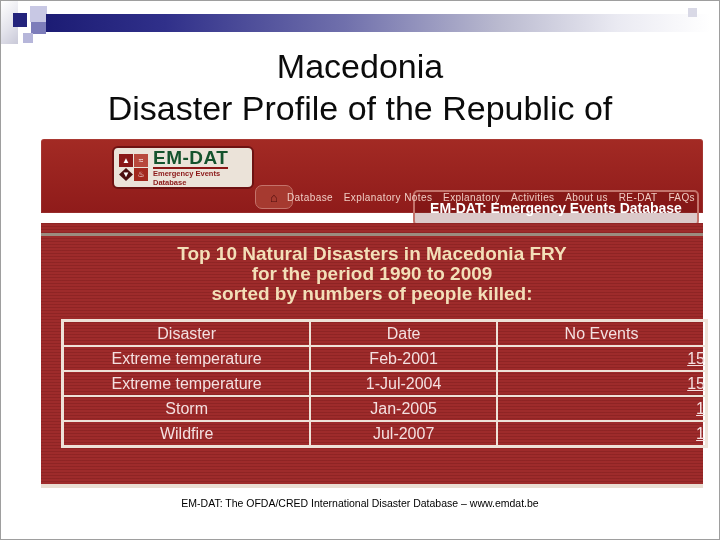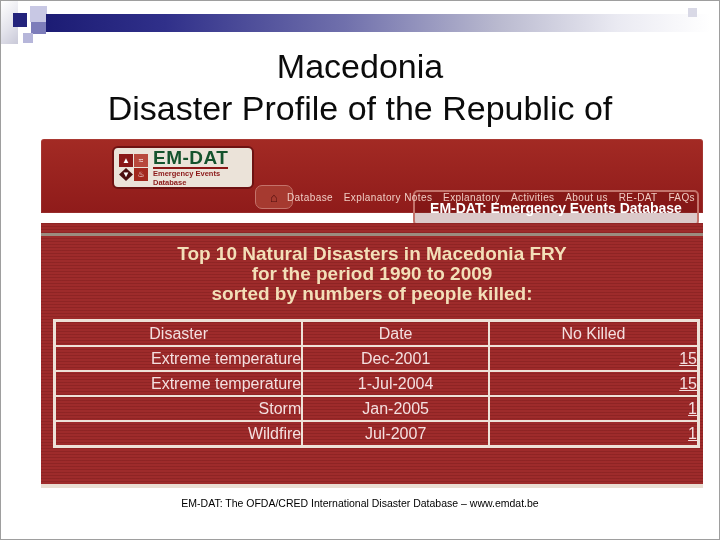--- a/index.html
+++ b/index.html
@@ -58,27 +58,27 @@
   .shot-gap{height:10px;background:#ffffff;}
 
   .shot-content{position:relative;height:265px;background:#9e2b2b;box-sizing:border-box;
                 background-image:repeating-linear-gradient(180deg,rgba(60,0,0,.16) 0 1px,rgba(0,0,0,0) 1px 3px);
                 border-bottom:4px solid #e9ded3;}
   .divider{position:absolute;left:0;top:10px;width:100%;height:3px;background:#9b8c7f;}
   .heading{position:absolute;top:21px;left:0;width:100%;text-align:center;font-weight:bold;
            font-size:19px;line-height:20px;color:#f3dfb8;}
   .heading span{display:block;}
 
-  table.disasters{position:absolute;left:12px;top:96px;width:647px;border-collapse:collapse;
+  table.disasters{position:absolute;left:20px;top:96px;width:647px;border-collapse:collapse;
                   border:3px solid #eee2d8;font-size:16px;color:#f4e0e0;table-layout:fixed;}
   table.disasters th,table.disasters td{border:2px solid #eee2d8;height:23px;padding:0;
                   font-weight:normal;overflow:hidden;white-space:nowrap;}
   th.col-disaster{width:38.5%;}  th.col-date{width:29%;}  th.col-killed{width:32.5%;}
   th{text-align:center;}
-  td.c0{text-align:right;padding-left:5px;margin-left:33px;}
+  td.c0{text-align:center;padding-left:5px;margin-left:33px;}
   td.c1{text-align:center;}
   td.c2{text-align:right;padding-right:6px;text-decoration:underline;}
 
   .caption{position:absolute;left:0;top:496px;width:100%;text-align:center;
            font-size:10.5px;font-weight:normal;color:#000000;}
 </style>
 </head>
 <body>
 
 <div class="slide">
@@ -140,27 +140,27 @@
         <span>Top 10 Natural Disasters in Macedonia FRY</span>
         <span>for the period 1990 to 2009</span>
         <span>sorted by numbers of people killed:</span>
       </div>
 
       <table class="disasters">
         <thead>
           <tr>
             <th class="col-disaster">Disaster</th>
             <th class="col-date">Date</th>
-            <th class="col-killed">No Killed</th>
+            <th class="col-killed">No Events</th>
           </tr>
         </thead>
         <tbody>
           <tr>
             <td class="c0">Extreme temperature</td>
-            <td class="c1">Dec-2001</td>
+            <td class="c1">Feb-2001</td>
             <td class="c2">15</td>
           </tr>
           <tr>
             <td class="c0">Extreme temperature</td>
             <td class="c1">1-Jul-2004</td>
             <td class="c2">15</td>
           </tr>
           <tr>
             <td class="c0">Storm</td>
             <td class="c1">Jan-2005</td>

